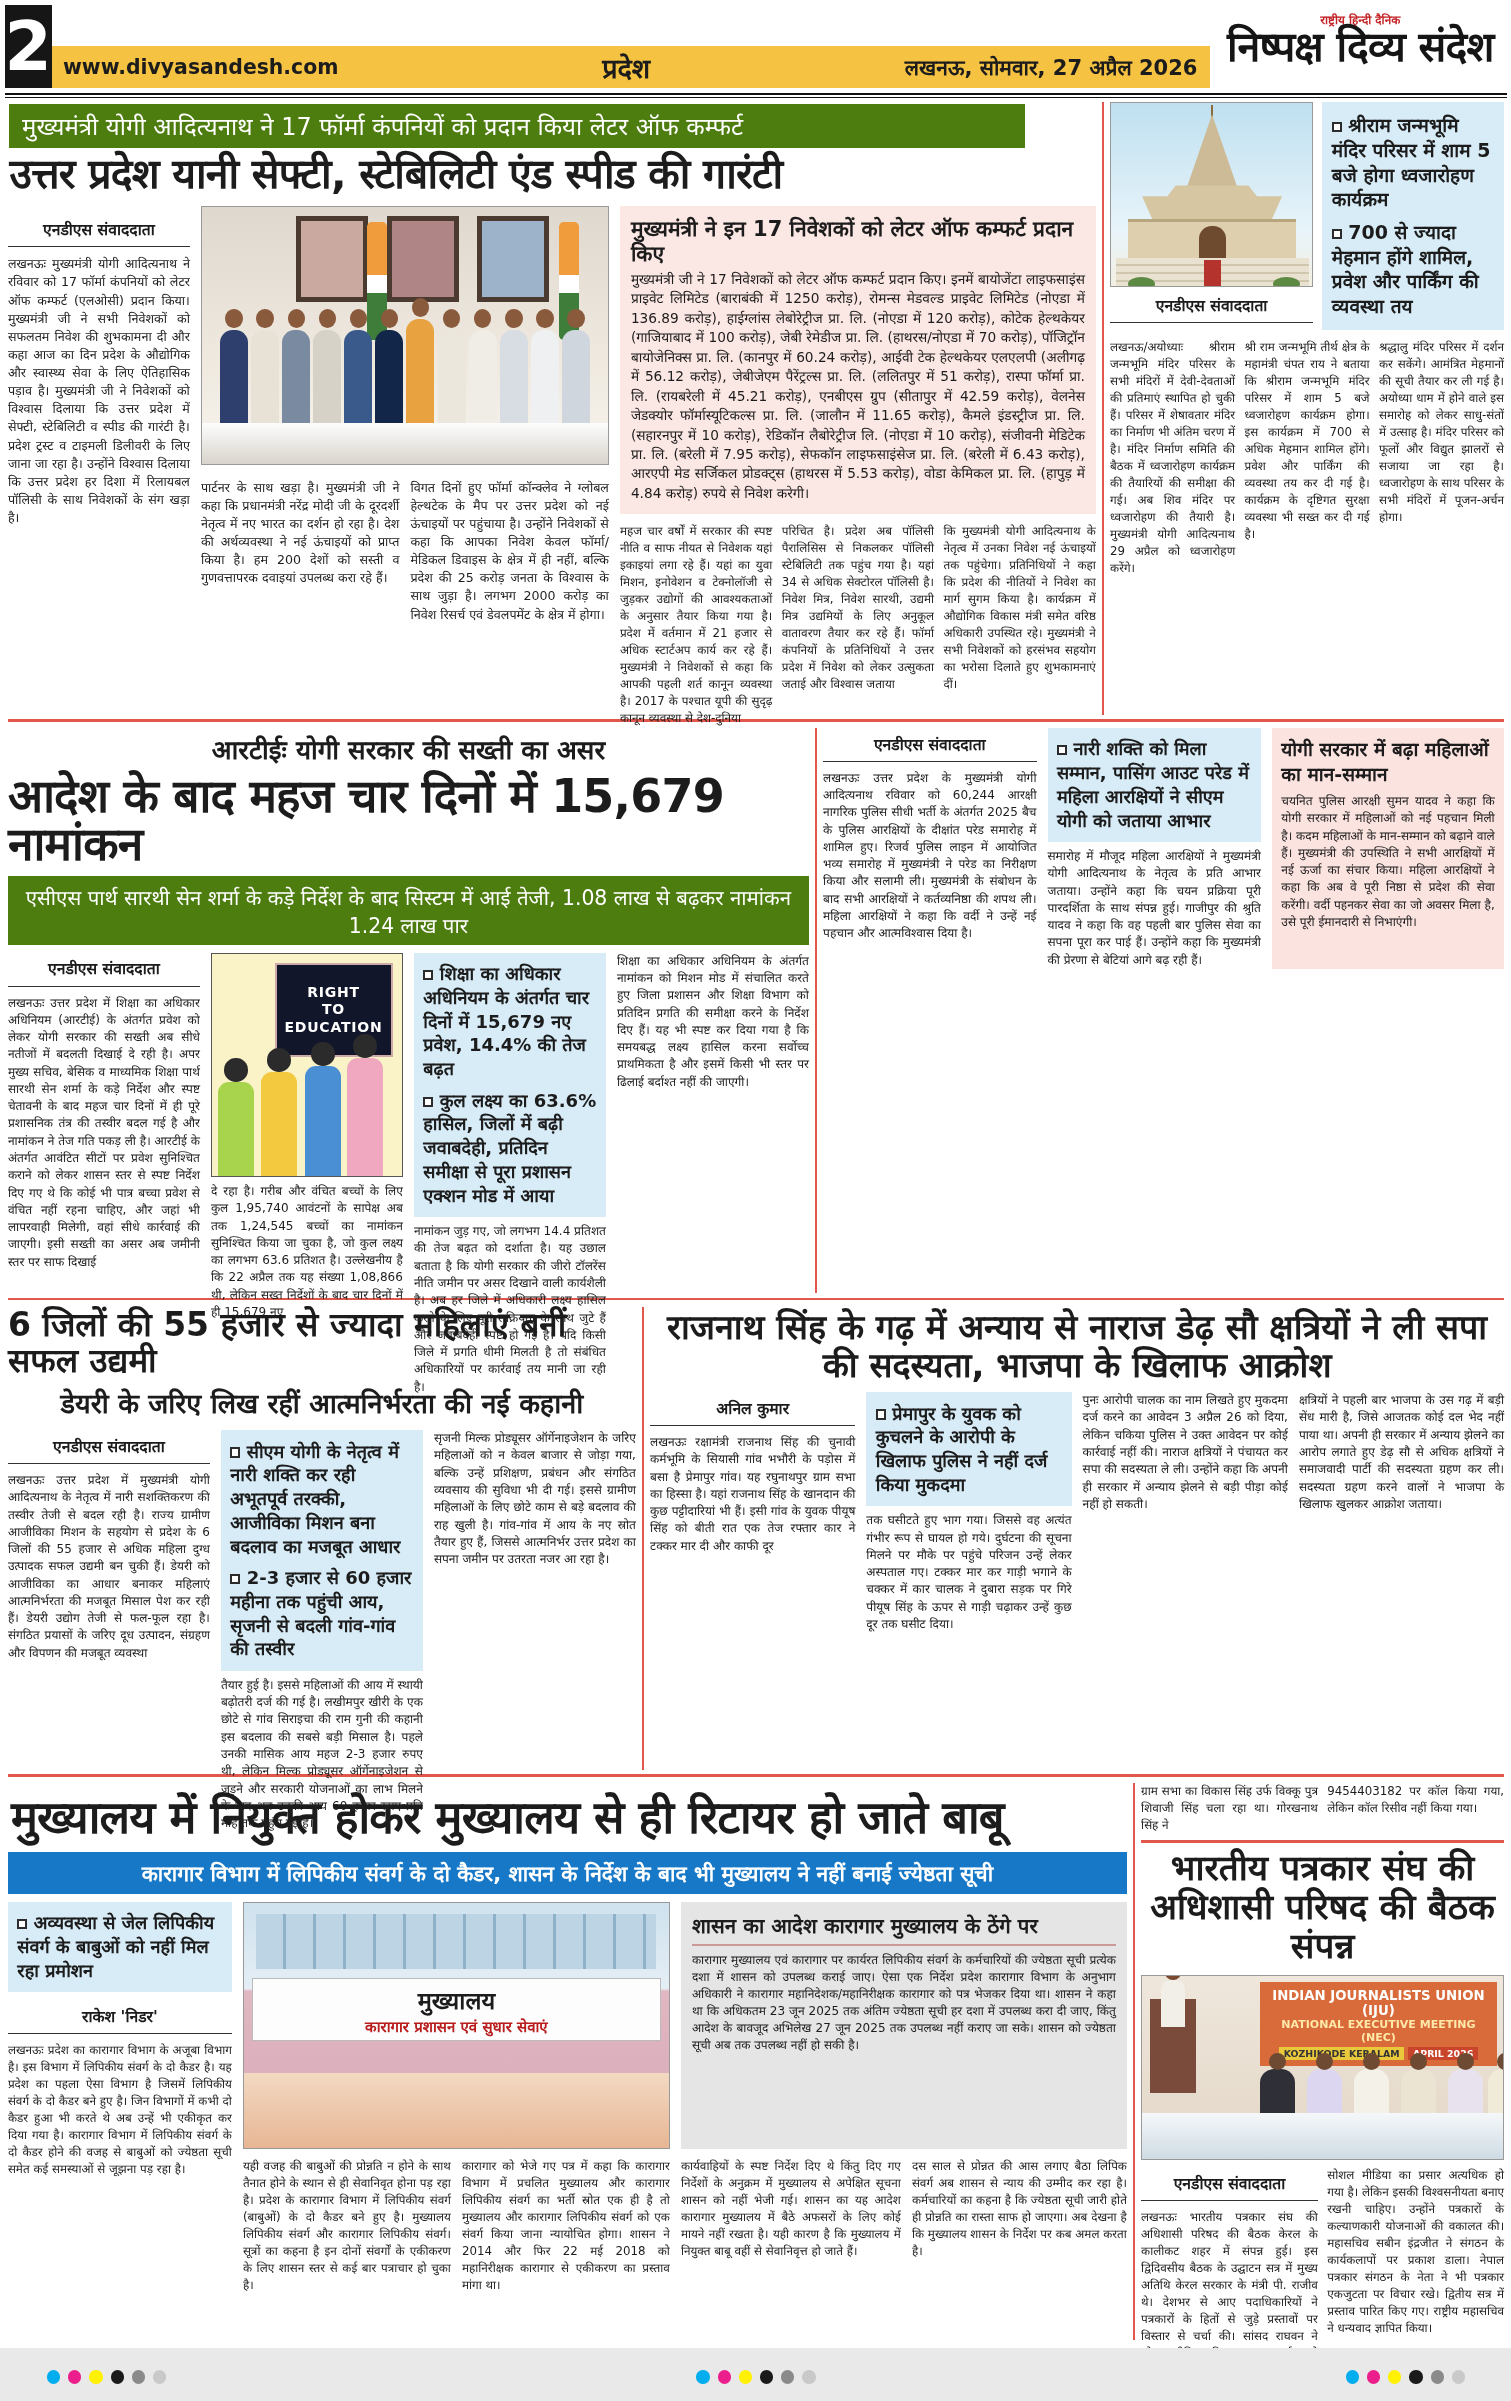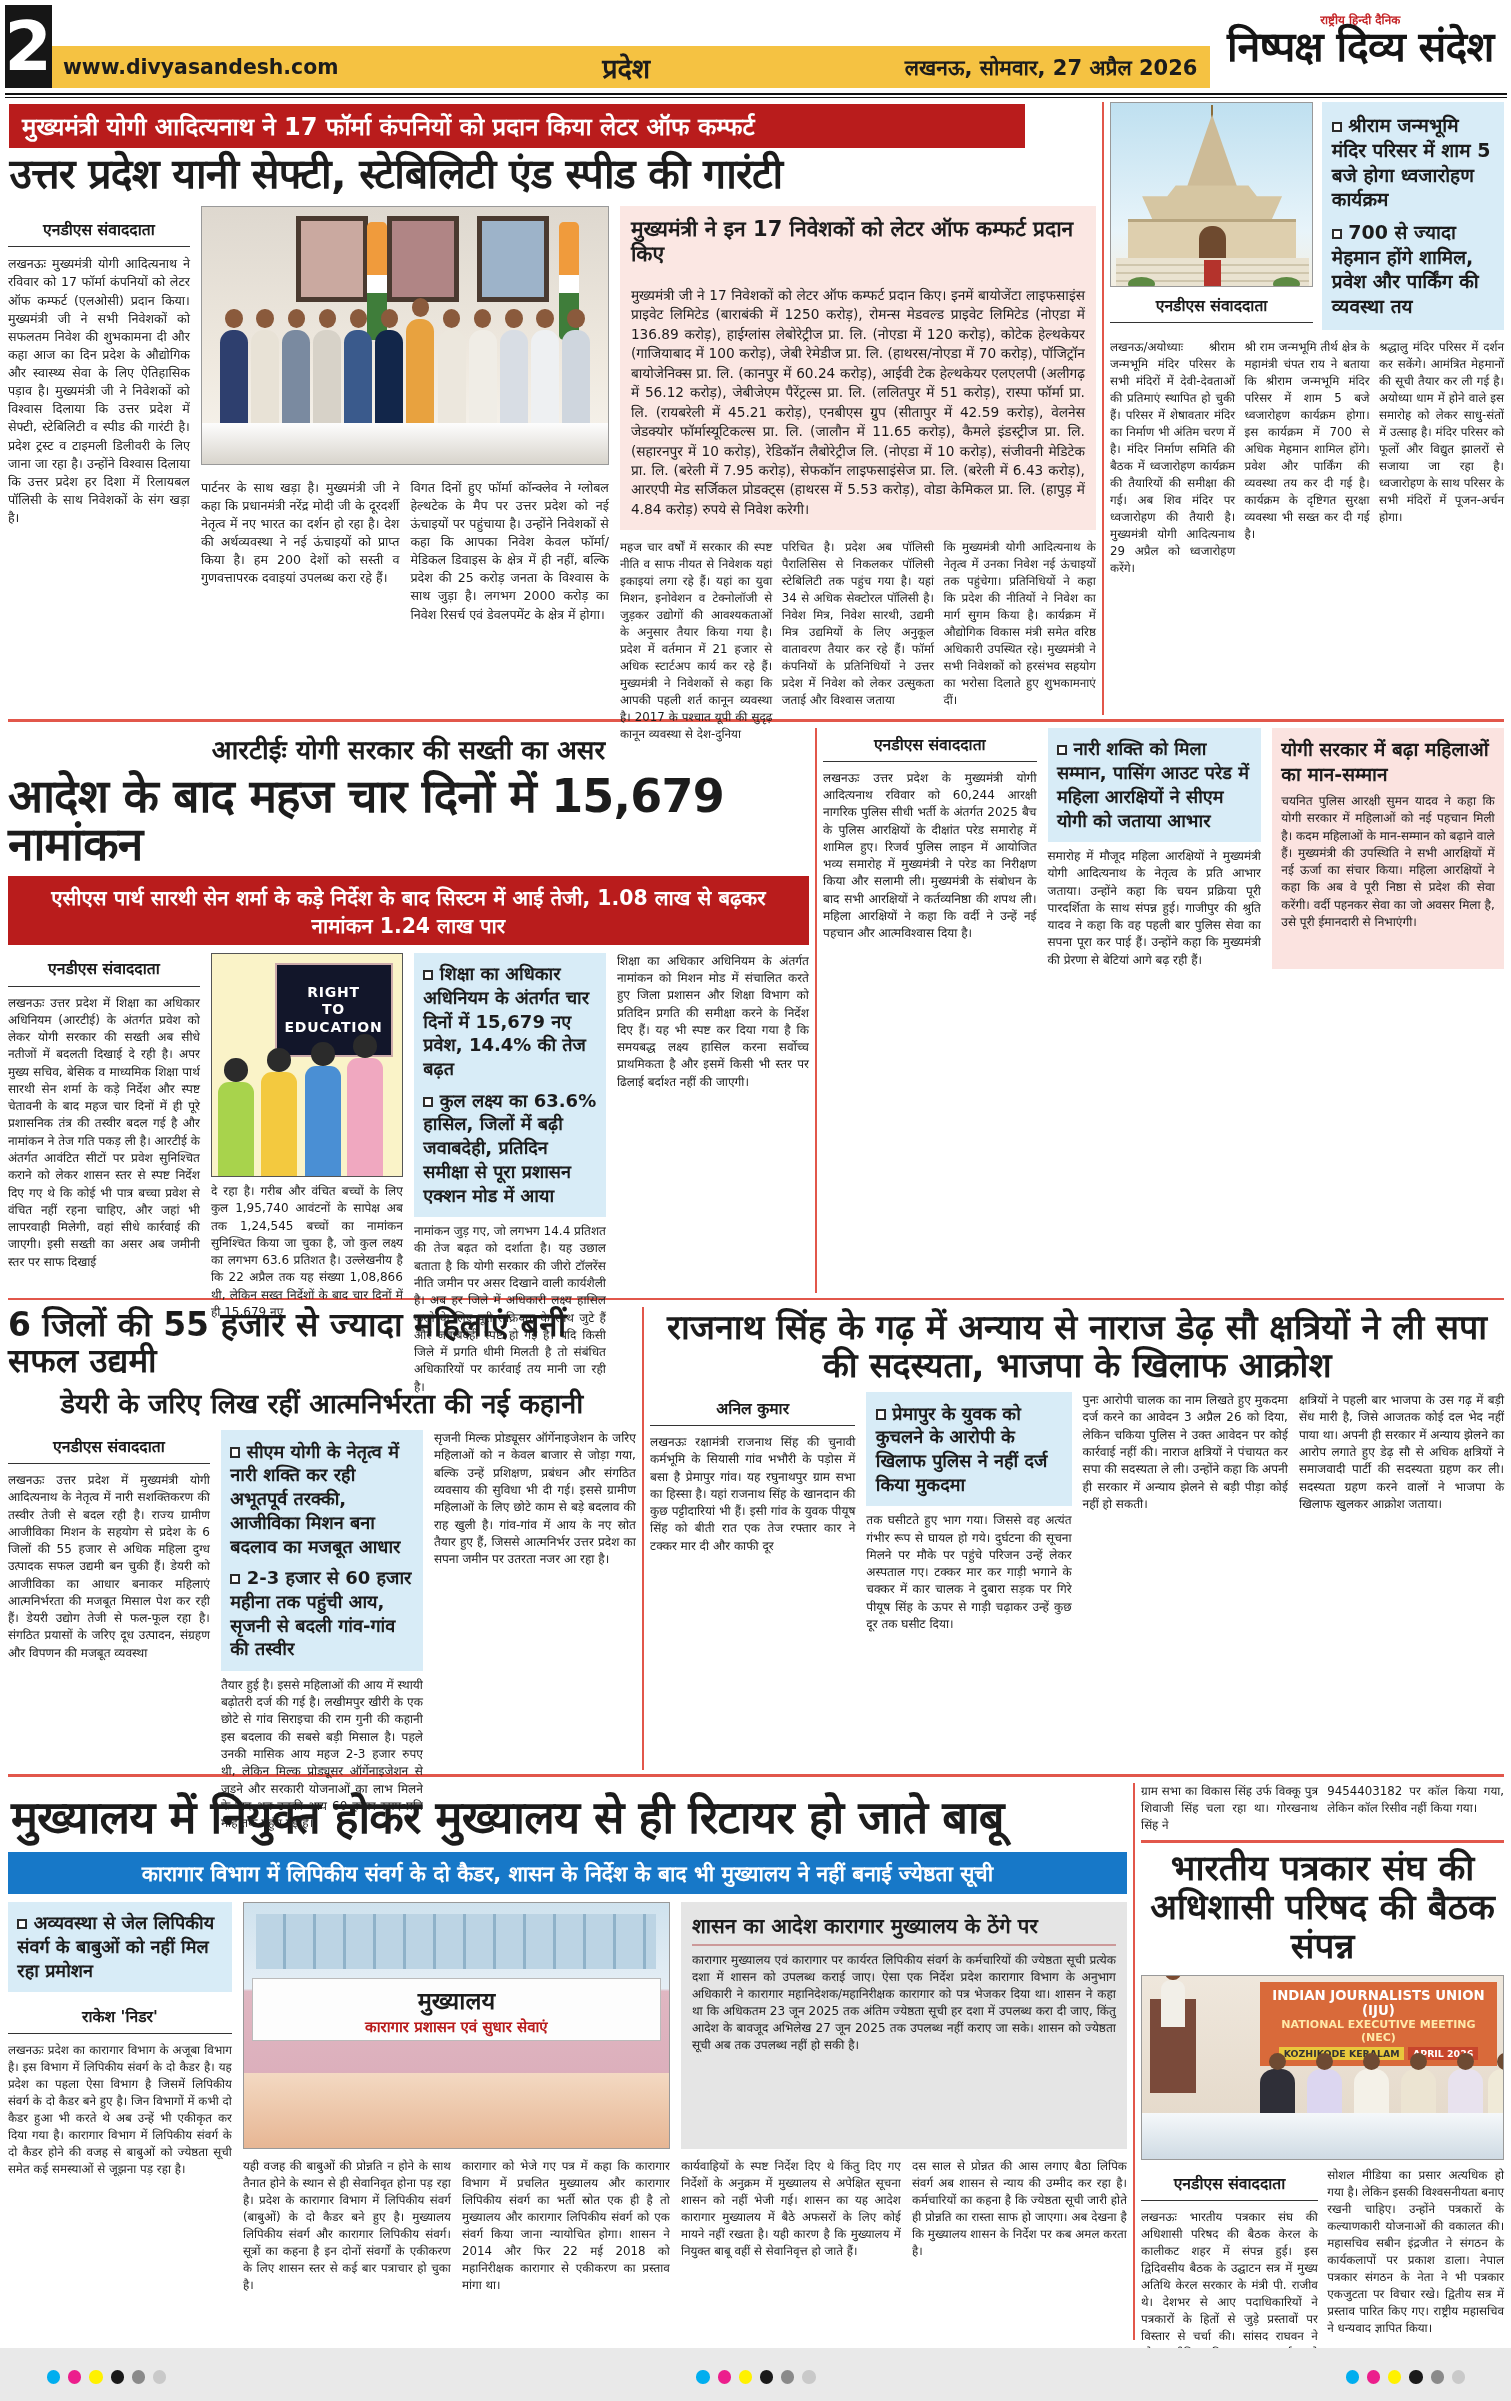--- a/index.html
+++ b/index.html
@@ -26,21 +26,21 @@
   .hrule { height:2.4px; background:#e2574b; margin:1.6px 7.9px; }
   .vdiv { width:1.6px; background:#e2574b; margin:0 6.3px; flex:0 0 1.6px; }
   .byline { font-weight:bold; font-size:15.7px; text-align:center; padding:4.7px 0 6.3px 0; border-bottom:1.6px solid #333; margin-bottom:7.9px; }
   .body-text { font-size:12.6px; line-height:1.44; text-align:justify; margin-top:6.3px; }
   .infobox-blue { background:#d8ecf7; padding:9.4px 9.4px; font-weight:bold; font-size:18px; line-height:1.32; }
   .infobox-pink { background:#fbe7e3; padding:11px 11px; }
   .sq { display:inline-block; width:10.2px; height:10.2px; border:2.4px solid #2c2c2c; background:#fff; margin-right:6.3px; }
   .bullet { margin-top:7.9px; }
   .bullet:first-child { margin-top:0; }
   .col { flex:1; min-width:0; }
-  .kicker { background:#b91c1c; color:#fff; font-weight:bold; }
+  .kicker { background:#4d7c0f; color:#fff; font-weight:normal; }
 
   
   .story-loc { width:1088px; }
   .loc-kicker { font-size:24px; padding:5.5px 12.6px; margin:1.6px 71px 4.7px 1.6px; }
   .loc-headline { font-size:41px; font-weight:800; line-height:1.06; letter-spacing:-0.8px; margin:1.6px 0 9.4px 1.6px; }
   .loc-row { display:flex; gap:11px; }
   .loc-colA { flex:0 0 182px; }
   .loc-colB { flex:0 0 408px; }
   .loc-colC { flex:1; }
   .photo { position:relative; overflow:hidden; border:0.8px solid #999; }
@@ -53,21 +53,21 @@
   .person { width:28px; height:93px; border-radius:12.6px 12.6px 0 0; position:relative; align-self:flex-end; }
   .person::before { content:""; position:absolute; top:-20.4px; left:5.5px; width:17.3px; height:19px; border-radius:50%; background:#8a5a3c; }
   .mp-people .person:nth-child(1){background:#2e3f6e;} .mp-people .person:nth-child(2){background:#e8e2d6;}
   .mp-people .person:nth-child(3){background:#7a8aa0;} .mp-people .person:nth-child(4){background:#d7d2c8;}
   .mp-people .person:nth-child(5){background:#3a5a8c;} .mp-people .person:nth-child(6){background:#12264a;}
   .mp-people .person:nth-child(7){background:#e8a23f; height:104px;} .mp-people .person:nth-child(8){background:#ece7dd;}
   .mp-people .person:nth-child(9){background:#f0ede6;} .mp-people .person:nth-child(10){background:#d8dde4;}
   .mp-people .person:nth-child(11){background:#eef0f2;} .mp-people .person:nth-child(12){background:#cfd6de;}
   .mp-table { position:absolute; bottom:0; left:0; right:0; height:41px; background:linear-gradient(#fdfdfd,#d8d4cc); }
   .loc-under-photo { display:flex; gap:11px; margin-top:7.9px; }
-  .pink-title { font-size:21px; font-weight:800; line-height:1.2; margin-bottom:19px; }
+  .pink-title { font-size:21px; font-weight:800; line-height:1.2; margin-bottom:3px; }
   .pink-body { font-size:13.7px; line-height:1.42; text-align:justify; }
   .loc-right-cols { display:flex; gap:9.4px; margin-top:7.9px; }
   .loc-right-cols .body-text { font-size:11.8px; margin-top:1px; }
 
   
   .story-ayodhya { flex:1; }
   .ayo-headline { font-size:37px; font-weight:800; line-height:1.12; text-align:center; margin:4.7px 0 9.4px 0; }
   .ayo-row { display:flex; gap:9.4px; }
   .ayo-photo-wrap { flex:0 0 203px; }
   .temple-photo { height:185px; background:linear-gradient(#bfe0f0,#e8f4fa 70%,#f4efe2); }

